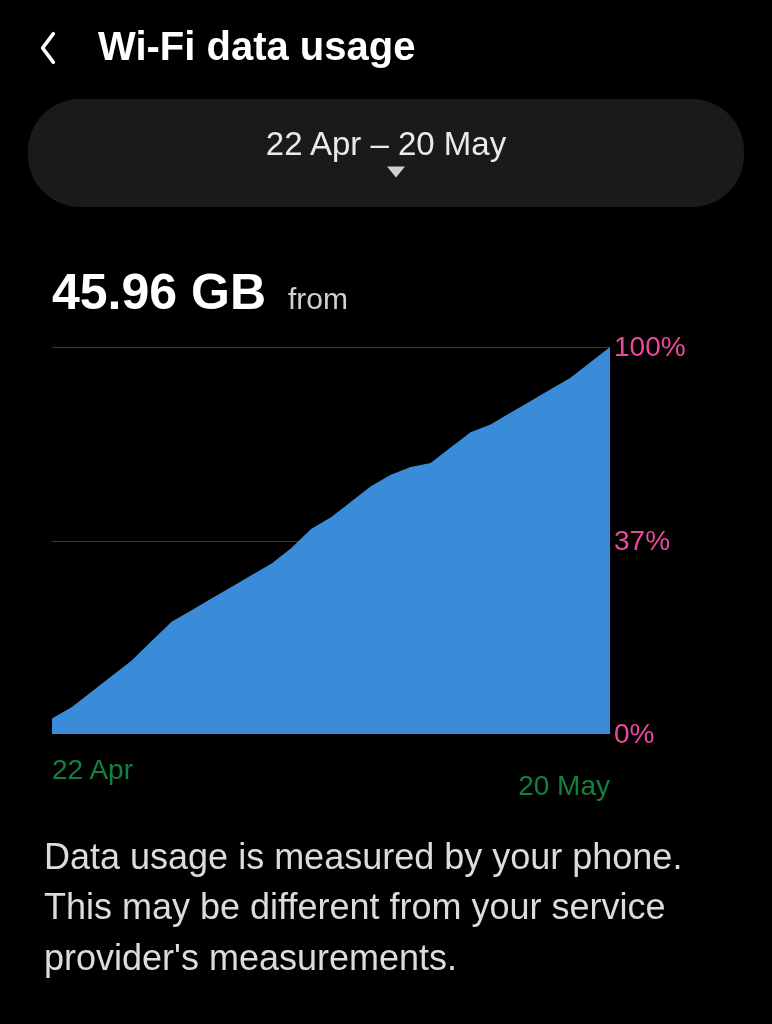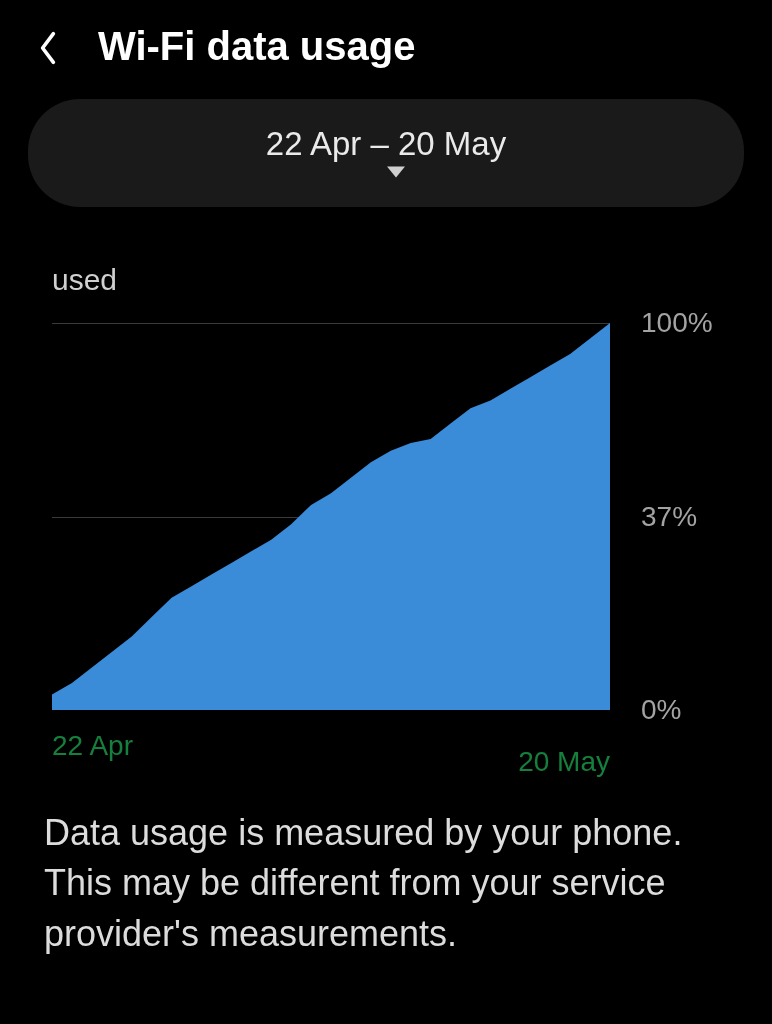--- a/index.html
+++ b/index.html
@@ -15,21 +15,21 @@
   .usage-row { margin: 56px 0 0 52px; display: flex; align-items: baseline; gap: 22px; }
   .usage-amount { font-size: 50px; font-weight: 700; letter-spacing: 0px; }
   .usage-label { font-size: 30px; font-weight: 400; color: #d0d0d0; }
   .chart-wrap { position: relative; margin: 26px 0 0 52px; display: flex; }
   .chart-box { position: relative; width: 558px; height: 387px; }
   .gridline { position: absolute; left: 0; width: 100%; height: 1px; background: #3a3a3a; }
   .gridline.g100 { top: 0; }
   .gridline.g50  { top: 50%; }
   .gridline.g0   { bottom: 0; }
   .area-svg { position: absolute; left: 0; top: 0; width: 100%; height: 100%; display: block; }
-  .ylabels { position: relative; margin-left: 31px; width: 120px; height: 387px; color: #a3a3a3; font-size: 28px; }
+  .ylabels { position: relative; margin-left: 4px; width: 120px; height: 387px; color: #ec4899; font-size: 28px; }
   .ylabels span { position: absolute; left: 0; transform: translateY(-50%); }
   .xaxis { position: relative; margin: 20px 0 0 52px; width: 558px; height: 36px; color: #15803d; font-size: 28px; }
   .xaxis .xl { position: absolute; left: 0; top: 0; }
   .xaxis .xr { position: absolute; right: 0; top: 0; margin-top: 16px; }
   .disclaimer { margin: 42px 44px 0 44px; font-size: 36px; line-height: 1.4; color: #dcdcdc; }
 </style>
 </head>
 <body>
 
 <div class="header">
@@ -46,21 +46,22 @@
 <div class="date-pill">
   <span class="date-text">22 Apr – 20 May</span>
   <span class="dropdown-icon">
     <svg viewBox="0 0 20 12">
         <polygon points="0,0 20,0 10,12" fill="#cfcfcf"></polygon>
       </svg>
   </span>
 </div>
 
 <div class="usage-row">
-  <span class="usage-label">used</span>
+  <span class="usage-amount">45.96 GB</span>
+  <span class="usage-label">from</span>
 </div>
 
 <div class="chart-wrap">
   <div class="chart-box">
     <div class="gridline g100"></div>
     <div class="gridline g50"></div>
     <div class="gridline g0"></div>
     <svg class="area-svg" id="area-svg" viewBox="0 0 100 100" preserveAspectRatio="none">
         <path d="M 0 100 L 0 96 L 3.571428571428571 93 L 7.142857142857142 89 L 10.714285714285714 85 L 14.285714285714285 81 L 17.857142857142858 76 L 21.428571428571427 71 L 25 68 L 28.57142857142857 65 L 32.142857142857146 62 L 35.714285714285715 59 L 39.285714285714285 56 L 42.857142857142854 52 L 46.42857142857143 47 L 50 44 L 53.57142857142857 40 L 57.14285714285714 36 L 60.71428571428571 33 L 64.28571428571429 31 L 67.85714285714286 30 L 71.42857142857143 26 L 75 22 L 78.57142857142857 20 L 82.14285714285714 17 L 85.71428571428571 14 L 89.28571428571429 11 L 92.85714285714286 8 L 96.42857142857143 4 L 100 0 L 100 100 Z" fill="#3a8bd8"></path>
       </svg>

